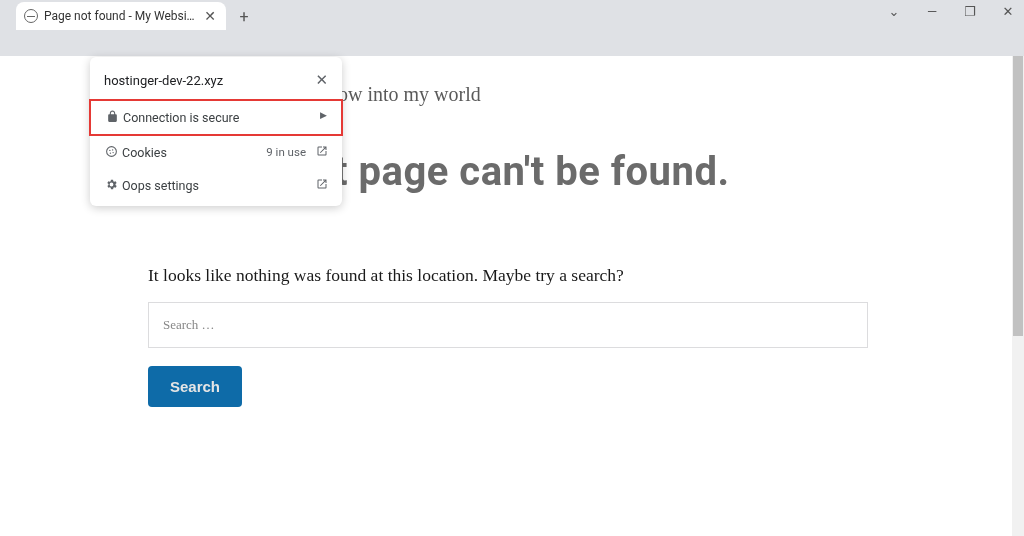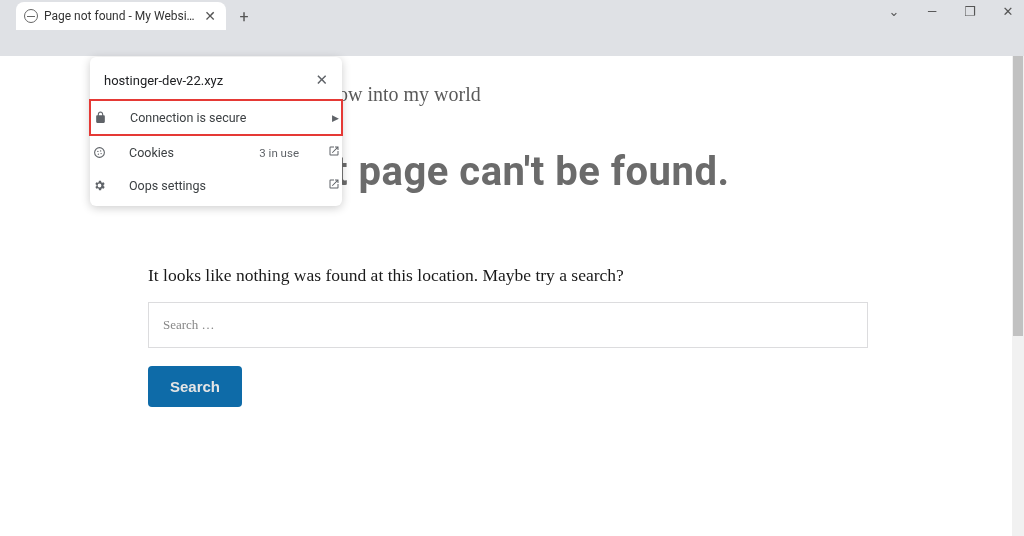--- a/index.html
+++ b/index.html
@@ -122,24 +122,24 @@
     .popup-header {
       padding: 14px 14px 10px 14px;
       display: flex;
       justify-content: space-between;
       align-items: center;
       font-size: 13px;
       color: #202124;
     }
     .popup-close { cursor: pointer; font-size: 15px; color: #5f6368; }
     .popup-row {
-      padding: 9px 2px;
-      display: flex;
-      align-items: center;
-      gap: 23px;
+      padding: 9px 14px;
+      display: flex;
+      align-items: flex-start;
+      gap: 4px;
       cursor: pointer;
     }
     .popup-row.highlight {
       border: 2.5px solid #e53935;
       margin: 0 -1px;
     }
     .popup-row-icon { width: 14px; display: flex; justify-content: center; }
     .popup-row-icon svg { width: 13px; height: 13px; fill: #5f6368; }
     .popup-row-label { flex: 1; }
     .popup-row-meta { color: #5f6368; font-size: 11.5px; margin-right: 6px; }
@@ -296,21 +296,21 @@
     <span class="popup-row-icon">
       <svg viewBox="0 0 24 24">
           <circle cx="12" cy="12" r="9" fill="none" stroke="#5f6368" stroke-width="2"></circle>
           <circle cx="9" cy="10" r="1.3"></circle>
           <circle cx="14" cy="9" r="1.3"></circle>
           <circle cx="10" cy="15" r="1.3"></circle>
           <circle cx="15" cy="14" r="1.3"></circle>
         </svg>
     </span>
     <span class="popup-row-label">Cookies</span>
-    <span class="popup-row-meta">3 in use</span>
+    <span class="popup-row-meta">9 in use</span>
     <span class="popup-row-ext">
       <svg viewBox="0 0 24 24">
           <path d="M19 19H5V5h7V3H5a2 2 0 0 0-2 2v14a2 2 0 0 0 2 2h14c1.1 0 2-.9 2-2v-7h-2v7zM14 3v2h3.6l-9.8 9.8 1.4 1.4L19 6.4V10h2V3h-7z"></path>
         </svg>
     </span>
   </div>
   <div class="popup-row">
     <span class="popup-row-icon">
       <svg viewBox="0 0 24 24">
           <path d="M19.4 13l.1-1-.1-1 2.1-1.6-2-3.5-2.5 1a7 7 0 0 0-1.7-1l-.4-2.6h-4l-.4 2.6c-.6.3-1.2.6-1.7 1l-2.5-1-2 3.5L6.5 11l-.1 1 .1 1-2.1 1.6 2 3.5 2.5-1c.5.4 1.1.7 1.7 1l.4 2.6h4l.4-2.6c.6-.3 1.2-.6 1.7-1l2.5 1 2-3.5L19.4 13zM12 15.5A3.5 3.5 0 1 1 12 8.5a3.5 3.5 0 0 1 0 7z"></path>

